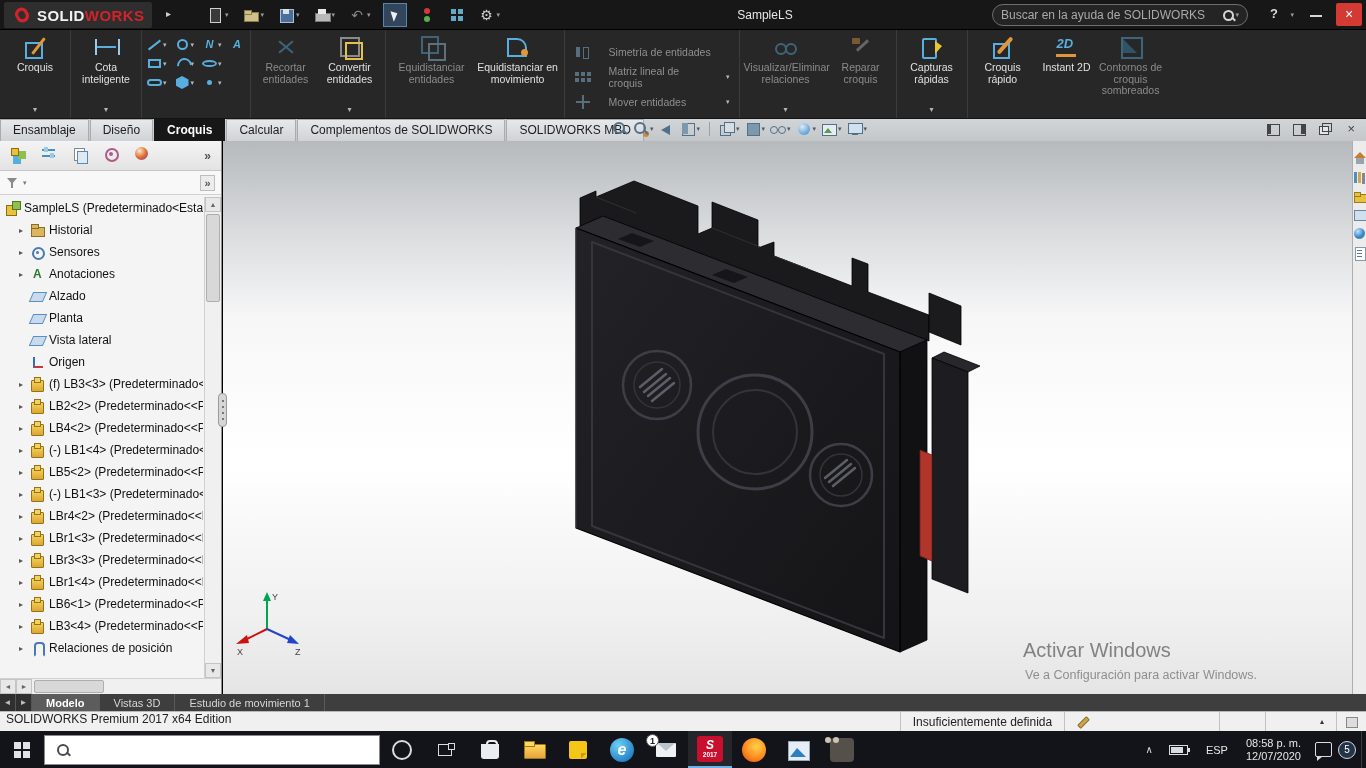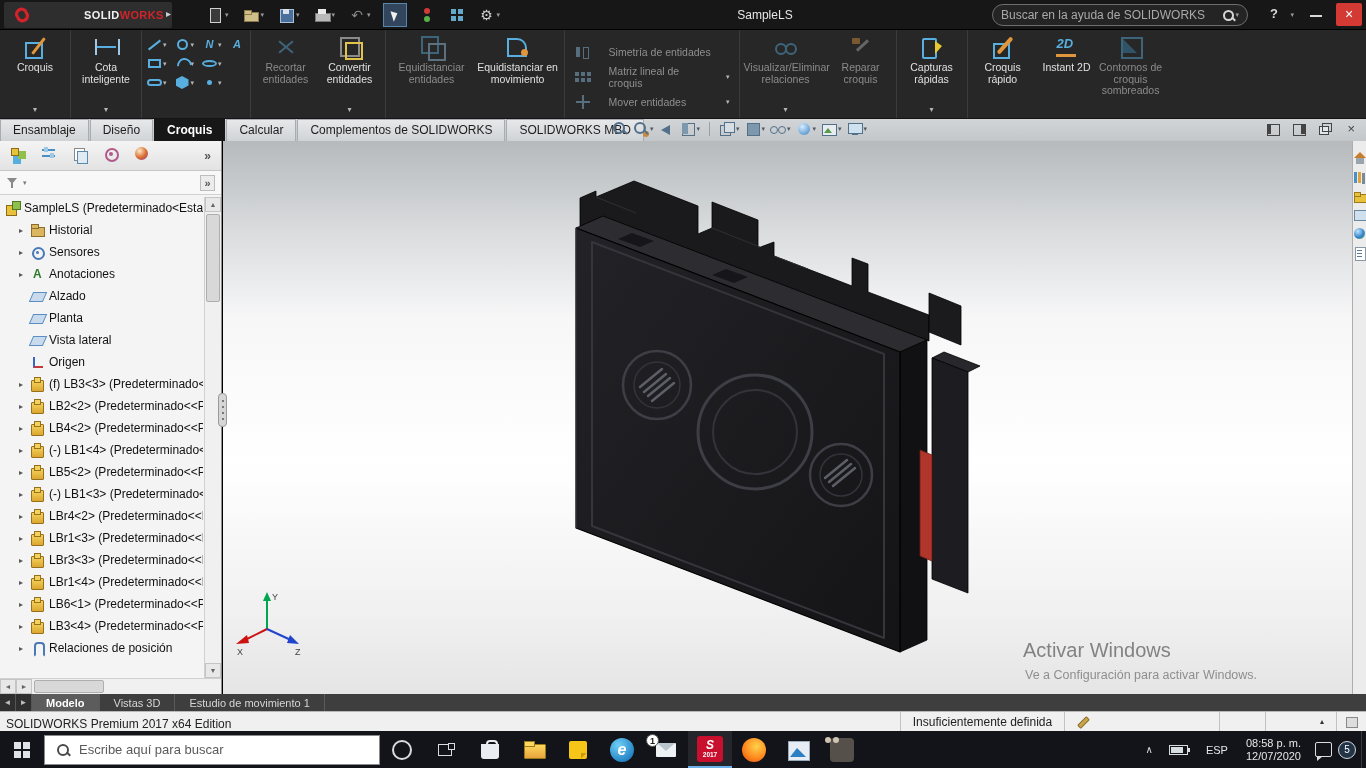--- a/index.html
+++ b/index.html
@@ -3,21 +3,21 @@
 <meta charset="utf-8">
 <style>
   *{margin:0;padding:0;box-sizing:border-box;}
   html,body{width:1366px;height:768px;overflow:hidden;background:#000;
     font-family:"Liberation Sans","DejaVu Sans",sans-serif;}
   #app{position:relative;width:1366px;height:768px;}
 
   
   .titlebar{position:absolute;left:0;top:0;width:1366px;height:30px;background:#171717;border-bottom:1px solid #000;}
   .logo{position:absolute;left:4px;top:2px;height:26px;display:flex;align-items:center;gap:5px;padding:0 8px;background:#2e2e2e;border-radius:2px;}
-  .brand{font-size:11px;font-weight:bold;letter-spacing:.4px;margin-left:47px;}
+  .brand{font-size:15px;font-weight:bold;letter-spacing:.4px;}
   .brand b{color:#f1f1f1;} .brand em{color:#d2232a;font-style:normal;}
   .menu-expand{position:absolute;left:166px;top:8px;color:#cfcfcf;font-size:10px;}
   .qat{position:absolute;left:205px;top:3px;height:24px;display:flex;align-items:center;gap:10px;}
   .qbtn{display:flex;align-items:center;gap:2px;height:24px;padding:0 2px;}
   .qar{color:#9a9a9a;font-size:7px;}
   .qi{width:16px;height:16px;position:relative;display:inline-block;}
   .q-new::before{content:"";position:absolute;left:3px;top:1px;width:9px;height:13px;border:1.5px solid #cfcfcf;background:#3a3a3a;}
   .q-open::before{content:"";position:absolute;left:1px;top:5px;width:13px;height:8px;background:#cfc08a;border:1px solid #8a7a4a;}
   .q-open::after{content:"";position:absolute;left:1px;top:3px;width:6px;height:3px;background:#cfc08a;border:1px solid #8a7a4a;}
   .q-save::before{content:"";position:absolute;left:2px;top:2px;width:12px;height:12px;background:#4a6f9a;border:1px solid #a9c0d8;}
@@ -206,21 +206,21 @@
   .ts-props::before{content:"";position:absolute;left:1px;top:0;width:9px;height:12px;background:#fff;border:1px solid #8a98a6;}
   .ts-props::after{content:"";position:absolute;left:3px;top:3px;width:5px;height:1px;background:#5a7a9a;box-shadow:0 3px #5a7a9a,0 6px #5a7a9a;}
 
   
   .modeltabs{position:absolute;left:0;top:694px;width:1366px;height:17px;background:#3e3e3e;display:flex;align-items:stretch;}
   .mtnav{width:16px;background:#2f2f2f;color:#bdbdbd;font-size:8px;display:flex;align-items:center;justify-content:center;border-right:1px solid #555;}
   .mtab{padding:0 14px;font-size:11px;color:#d6d6d6;border-right:1px solid #5a5a5a;display:flex;align-items:center;white-space:nowrap;}
   .mtab.active{background:#5c5c5c;color:#fff;font-weight:bold;}
 
   
-  .statusbar{position:absolute;left:0;top:711px;width:1366px;height:20px;background:#f0f0f0;border-top:1px solid #b8b8b8;display:flex;align-items:flex-end;font-size:12px;color:#222;}
+  .statusbar{position:absolute;left:0;top:711px;width:1366px;height:20px;background:#f0f0f0;border-top:1px solid #b8b8b8;display:flex;align-items:flex-start;font-size:12px;color:#222;}
   .sb-left{margin-left:6px;white-space:nowrap;}
   .sb-right{margin-left:auto;display:flex;align-items:center;height:100%;}
   .sb-seg{padding:0 12px;border-left:1px solid #c2c2c2;height:100%;display:flex;align-items:center;gap:5px;white-space:nowrap;}
   .sb-seg u{text-decoration:none;margin-top:40px;}
   .sb-spacer{width:46px;height:100%;border-left:1px solid #c2c2c2;}
   .upar{font-size:8px;color:#333;}
   .pencil{width:11px;height:11px;position:relative;}
   .pencil::before{content:"";position:absolute;left:0;top:4px;width:11px;height:3px;background:#caa64a;border:1px solid #8a6d2a;transform:rotate(-45deg);border-radius:1px;}
   .sb-tag{width:30px;height:100%;border-left:1px solid #c2c2c2;position:relative;}
   .sb-tag::before{content:"";position:absolute;left:9px;top:5px;width:10px;height:9px;border:1.5px solid #888;background:#ddd;}
@@ -771,21 +771,20 @@
       <span class="sb-tag"></span>
     </span>
   </footer>
 
   <div class="taskbar">
     <span class="tslot">
         <i class="winlogo"></i>
       </span>
     <div class="winsearch">
       <i class="magd"></i>
-      <input class="ws-input" readonly="" placeholder="Escribe aquí para buscar" style="">
     </div>
     <span class="tslot">
         <i class="cortana"></i>
       </span>
     <span class="tslot">
         <i class="taskview"></i>
       </span>
     <span class="tslot">
         <i class="ai a-store"></i>
       </span>

